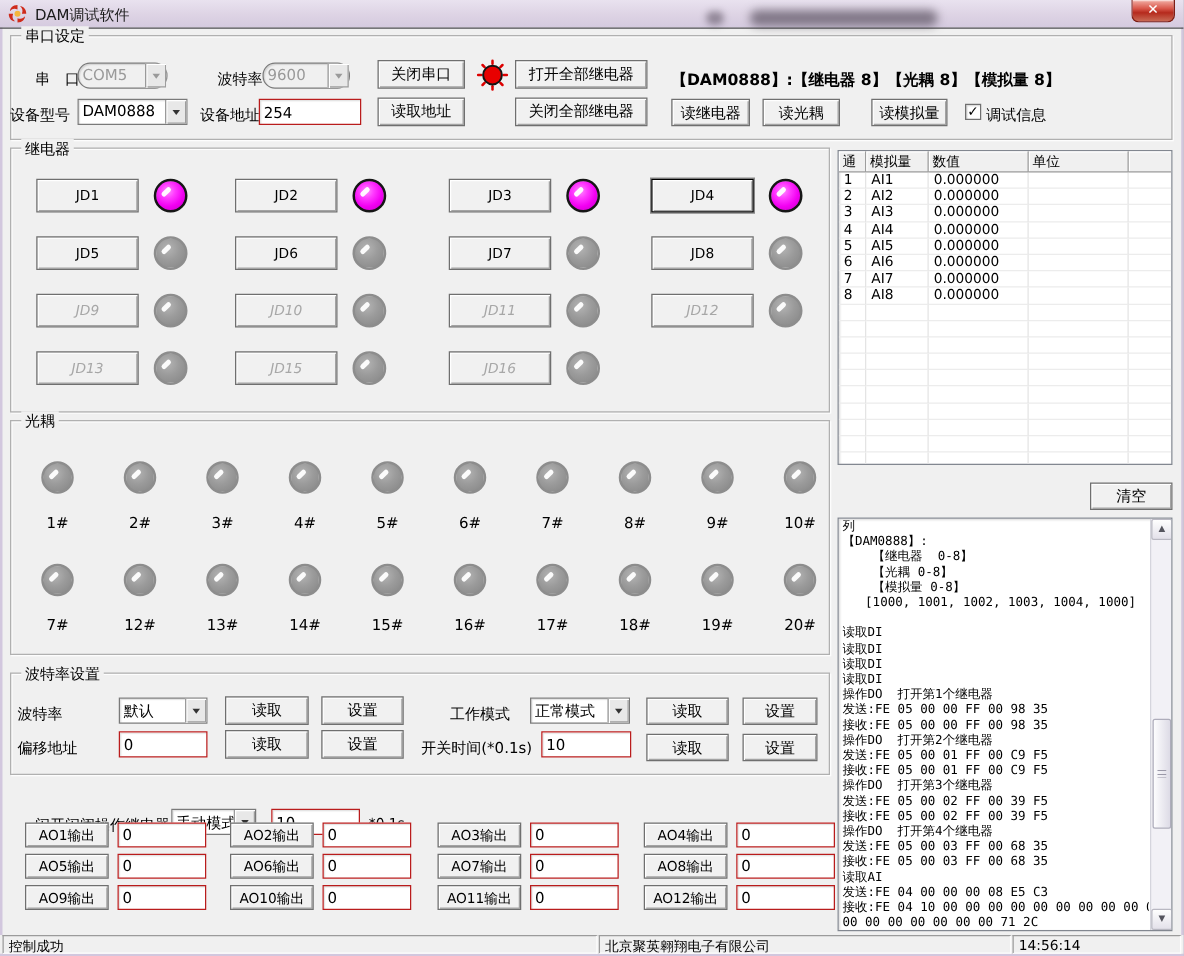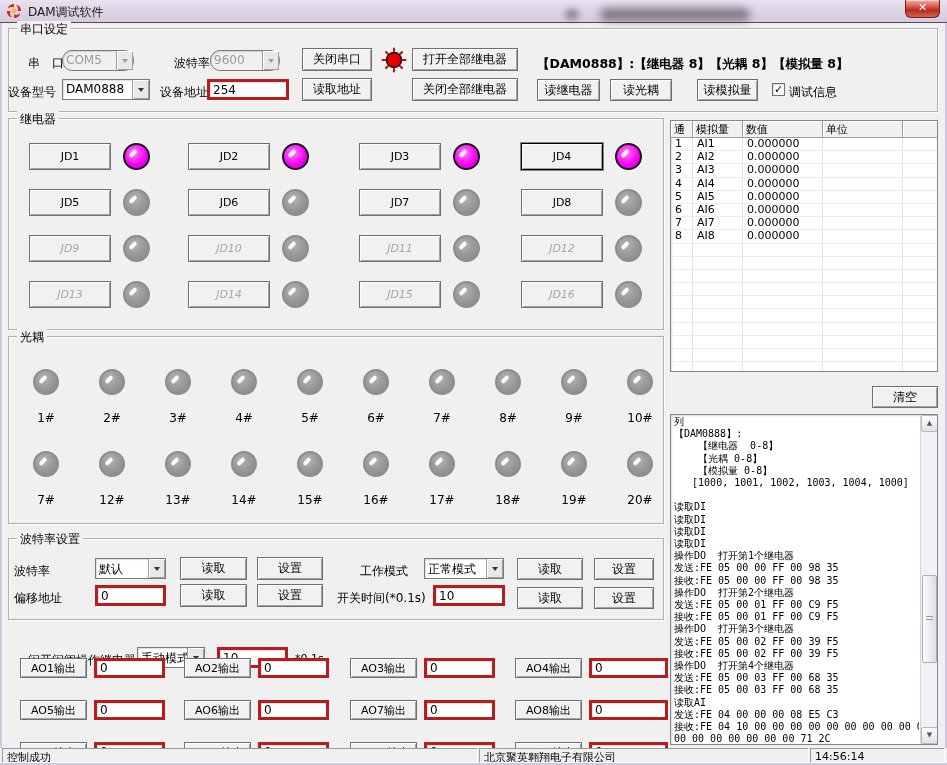--- a/index.html
+++ b/index.html
@@ -25,21 +25,21 @@
                color:#fff; font-size:11px; font-weight:bold; text-align:center; line-height:16px;
                box-shadow:inset 0 1px 0 rgba(255,255,255,.55); cursor:pointer; }
 
   
   .label { position:absolute; font-size:12px; color:#000; white-space:nowrap; }
   .btn { position:absolute; background:#f1f1f1; border:1px solid #6f6f6f;
          box-shadow:inset 1px 1px 0 #ffffff, inset -1px -1px 0 #a3a3a3;
          font-family:inherit; font-size:12px; color:#000; text-align:center; cursor:pointer; }
   .btn.focused { border:1px solid #000; box-shadow:inset 1px 1px 0 #ffffff, inset -1px -1px 0 #a3a3a3, 0 0 0 1px #888; }
   .btn.disabled { color:#a7a7a7;font-style:italic; }
-  .tinput { position:absolute; background:#fff; border:3px solid #b91c1c;
+  .tinput { position:absolute; background:#fff; border:1px solid #b91c1c;
             box-shadow:inset 1px 1px 1px rgba(0,0,0,.12);
             font-family:inherit; font-size:12px; color:#000; padding:1px 3px; }
   .combo { position:absolute; background:#fff; border:1px solid #7a7a7a; display:flex;
            box-shadow:inset 1px 1px 1px rgba(0,0,0,.12); }
   .combo .ctext { flex:1; font-size:12px; padding:2px 3px 0 3px; overflow:hidden; white-space:nowrap; }
   .combo .cbtn { width:17px; background:#e8e8e8; border-left:1px solid #9a9a9a;
                  box-shadow:inset 1px 1px 0 #fff, inset -1px -1px 0 #9d9d9d;
                  display:flex; align-items:center; justify-content:center; cursor:pointer; }
   .combo .cbtn i { width:0; height:0; border:3.5px solid transparent; border-top:4px solid #333; margin-top:4px; }
   .combo.disabled { background:#f0f0f0;border-radius:10px; }
@@ -97,21 +97,21 @@
   .vscroll { position:absolute; right:0; top:0; width:17px; height:100%; background:#f2f1f6; border-left:1px solid #d5d5dd; }
   .varrow { position:absolute; left:0; width:17px; height:17px; background:linear-gradient(180deg,#fefefe,#e3e1ea);
             border:1px solid #b9b8c2; border-radius:2px; color:#55555e; font-size:7px; text-align:center; line-height:15px; cursor:pointer; }
   .vthumb { position:absolute; left:1px; width:15px; height:88px; top:160px;
             background:linear-gradient(90deg,#fdfdfe,#dddbe6); border:1px solid #aeadbb; border-radius:2px; cursor:grab; }
   .vthumb::after { content:''; position:absolute; left:3px; right:3px; top:50%; margin-top:-3px; height:6px;
                    background:repeating-linear-gradient(180deg,#9a98a8 0 1px,transparent 1px 3px); }
 
   
   #ao-grid { position:absolute; left:20px; top:658px; display:grid;
-             grid-template-columns:164px 166px 165px 160px; row-gap:22px; }
+             grid-template-columns:164px 166px 165px 160px; row-gap:5px; }
   .ao-cell { display:flex; align-items:center; height:20px; }
   .ao-btn { position:static; width:67px; height:20px; margin-right:7px; font-size:11px; }
   .ao-input { position:static; width:71px; height:20px; }
   .ao-cell:nth-child(4n) .ao-input { width:79px; }
 
   
   .statusbar { position:absolute; left:0; top:748px; width:947px; height:15px; background:#f0f0f0; }
   .s-cell { position:absolute; top:0; height:15px; border:1px solid; border-color:#9b9b9b #fdfdfd #fdfdfd #9b9b9b;
             font-size:11px; padding:1px 4px 0 4px; white-space:nowrap; overflow:hidden; }
 </style>
@@ -236,24 +236,20 @@
         </div>
         <div class="relay-cell">
           <button class="btn relay-btn disabled">JD12</button>
           <span class="led led-off"></span>
         </div>
         <div class="relay-cell">
           <button class="btn relay-btn disabled">JD13</button>
           <span class="led led-off"></span>
         </div>
         <div class="relay-cell">
-          <button class="btn relay-btn disabled">JD14</button>
-          <span class="led led-off"></span>
-        </div>
-        <div class="relay-cell">
           <button class="btn relay-btn disabled">JD15</button>
           <span class="led led-off"></span>
         </div>
         <div class="relay-cell">
           <button class="btn relay-btn disabled">JD16</button>
           <span class="led led-off"></span>
         </div>
       </div>
   </div>
 

